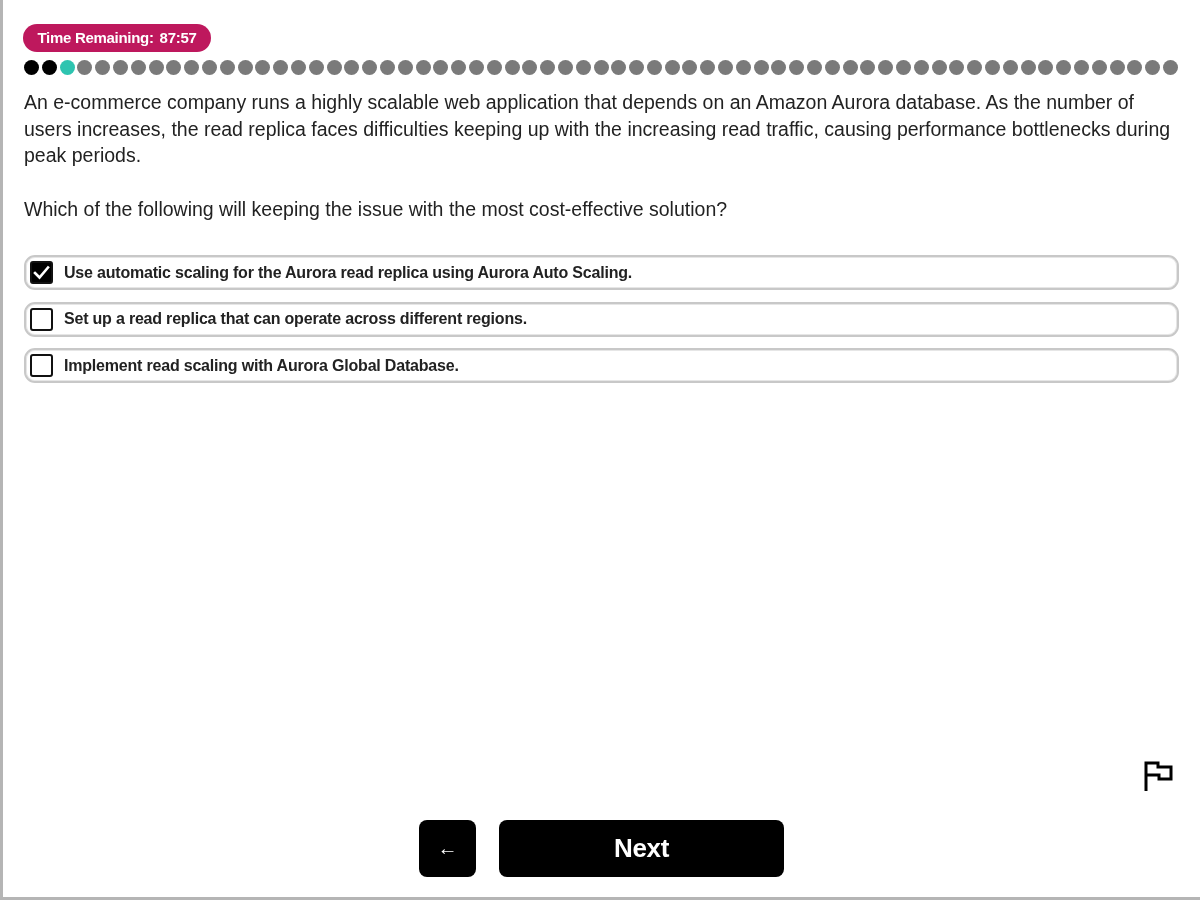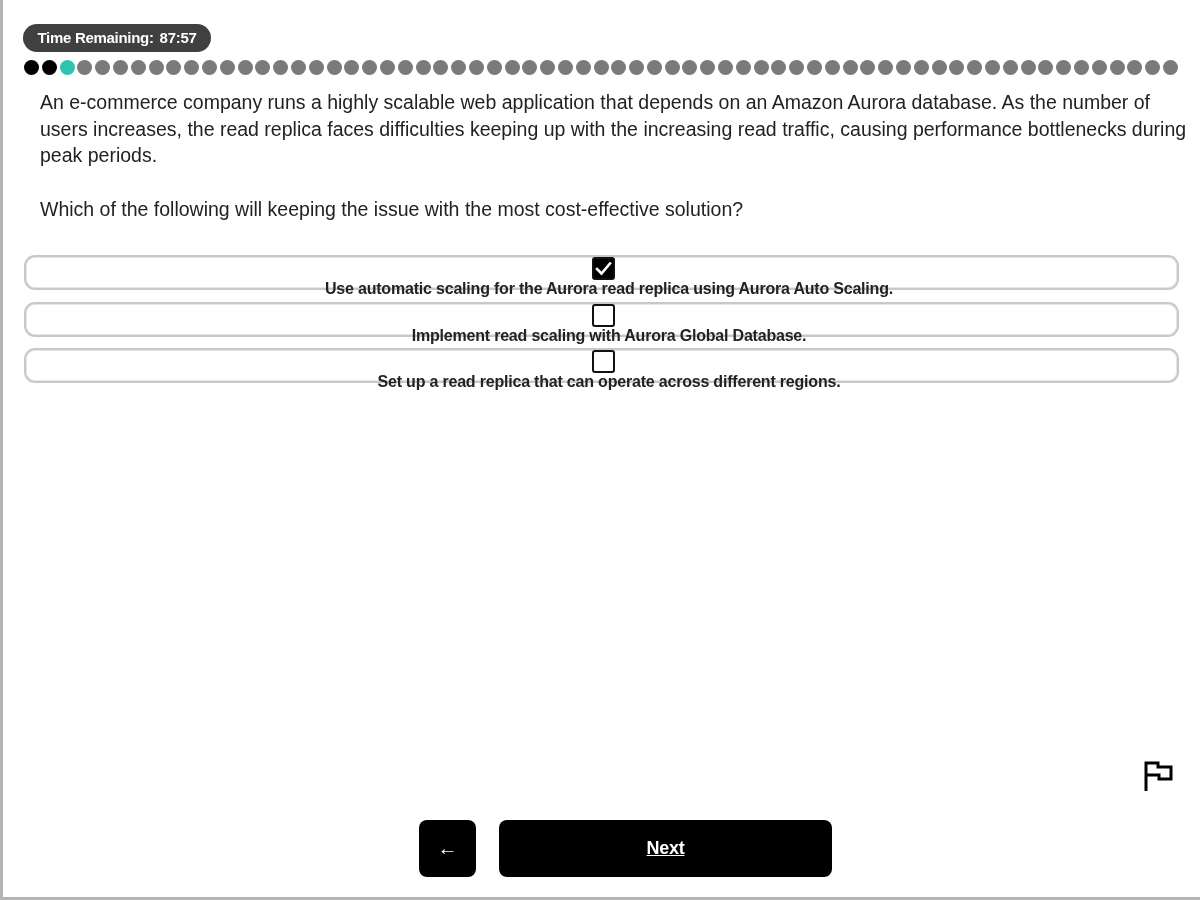--- a/index.html
+++ b/index.html
@@ -4,55 +4,54 @@
 <style>
   html, body { margin:0; padding:0; }
   body {
     width:1200px; height:900px; background:#ffffff; position:relative; overflow:hidden;
     font-family:"Liberation Sans", sans-serif; color:#1a1a1a;
   }
   .frame-left { position:absolute; left:0; top:0; width:3px; height:900px; background:#b5b5b5; }
   .frame-bottom { position:absolute; left:0; bottom:0; width:1200px; height:3px; background:#b5b5b5; }
   .timer {
     position:absolute; left:23px; top:24px; height:28px; width:188px; box-sizing:border-box;
-    background:#404040; color:#fff; border-radius:14px;
+    background:#be185d; color:#fff; border-radius:14px;
     font-size:15px; font-weight:bold; line-height:28px; text-align:center; letter-spacing:-0.3px;
   }
   .timer .val { margin-left:6px; }
   .progress { position:absolute; left:24px; top:60px; height:16px; display:flex; }
   .dot { width:15px; height:15px; border-radius:50%; background:#7a7a7a; margin-right:2.8px; flex:0 0 auto; cursor:pointer; }
   .dot.done { background:#000; }
   .dot.current { background:#2ec4b0; }
   .question {
-    position:absolute; left:40px; top:89px; width:1150px;
+    position:absolute; left:24px; top:89px; width:1150px;
     font-size:19.5px; line-height:26.5px; color:#222;
   }
   .question p { margin:0; }
   .question p.ask { margin-top:27px; }
   .options { position:absolute; left:24px; top:255px; width:1155px; }
   .option {
     height:35px; box-sizing:border-box; border:2px solid #c8c8c8; border-radius:11px;
     margin-bottom:11.5px; display:flex; align-items:center; padding-left:4px; cursor:pointer;
     box-shadow: inset 0 0 0 1px #e6e6e6;
-    flex-direction: column;
   }
   .cb {
     width:23px; height:23px; box-sizing:border-box; border:2px solid #111; border-radius:3px;
     display:flex; align-items:center; justify-content:center; background:#fff; flex:0 0 auto;
   }
   .cb.checked { background:#000; }
   .opt-label { margin-left:11px; font-size:16px; font-weight:bold; color:#222; letter-spacing:-0.2px; }
   .flag { position:absolute; left:1141px; top:758px; width:34px; height:36px; cursor:pointer; }
   .btn {
     position:absolute; top:820px; height:57px; background:#000; color:#fff; border-radius:8px;
     display:flex; align-items:center; justify-content:center; cursor:pointer;
     font-family:"Liberation Sans", sans-serif; font-weight:bold; border:none;
   }
   .btn-back { left:419px; width:57px; font-size:20px; }
-  .btn-next { left:499px; width:333px; font-size:18px; letter-spacing:-0.3px;text-decoration:underline; }
+  .btn-next { left:499px; width:285px; font-size:26px; letter-spacing:-0.3px; }
 </style>
 </head>
 <body>
 
 <div class="frame-left"></div>
 <div class="frame-bottom"></div>
 
 <div class="timer">
   <span>Time Remaining:</span><span class="val">87:57</span>
 </div>
@@ -134,25 +133,25 @@
   <div class="option">
     <span class="cb checked">
         <svg width="17" height="15" viewBox="0 0 17 15">
           <path d="M2 8 L6.5 12.5 L15 2.5" fill="none" stroke="#fff" stroke-width="2.6" stroke-linecap="square"></path>
         </svg>
       </span>
     <span class="opt-label">Use automatic scaling for the Aurora read replica using Aurora Auto Scaling.</span>
   </div>
   <div class="option">
     <span class="cb"></span>
-    <span class="opt-label">Implement read scaling with Aurora Global Database.</span>
+    <span class="opt-label">Set up a read replica that can operate across different regions.</span>
   </div>
   <div class="option">
     <span class="cb"></span>
-    <span class="opt-label">Set up a read replica that can operate across different regions.</span>
+    <span class="opt-label">Implement read scaling with Aurora Global Database.</span>
   </div>
 </div>
 
 <div class="flag">
   <svg width="34" height="36" viewBox="0 0 34 36">
     <path d="M5 33 V5 H17 V9 H30 V21 H18 V17 H5" fill="none" stroke="#000" stroke-width="3" stroke-linejoin="miter"></path>
   </svg>
 </div>
 
 <button class="btn btn-back">

